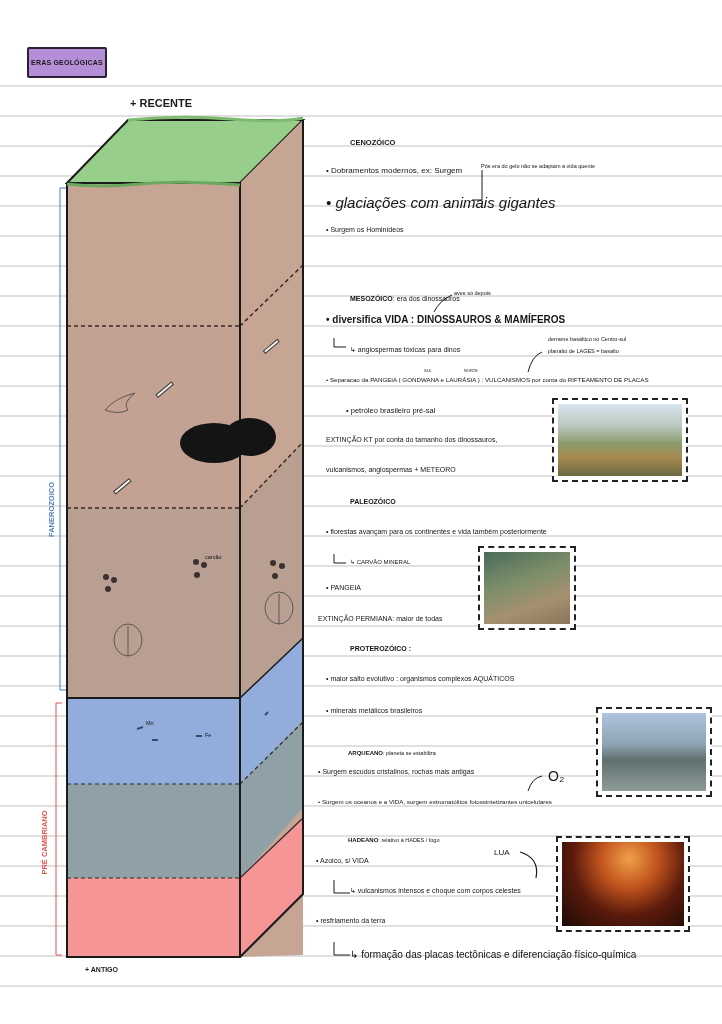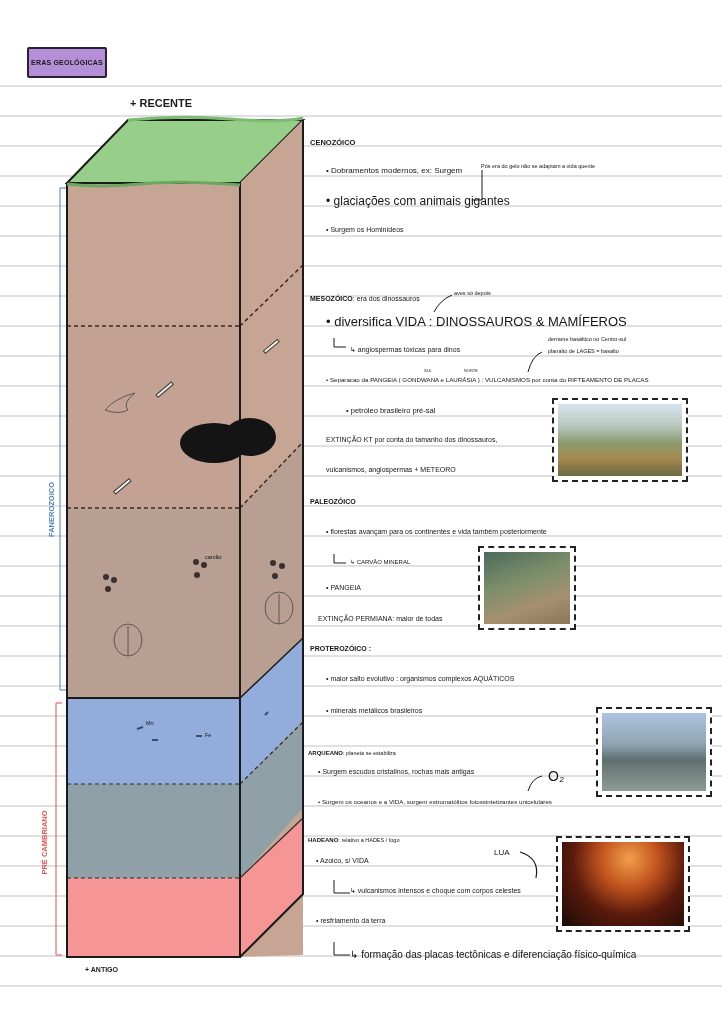--- a/index.html
+++ b/index.html
@@ -13,21 +13,21 @@
   .rl { position:absolute; left:0; width:722px; height:2px; background:#e0e0e0; }
   .title-box {
     position:absolute; left:27px; top:47px; width:76px; height:27px;
     background:#b48fd8; border:2px solid #2a1f33; border-radius:2px;
     font-size:7px; font-weight:bold; letter-spacing:0.2px;
     display:flex; align-items:center; justify-content:center; color:#1a1a1a;
   }
   .label { position:absolute; font-size:11px; font-weight:bold; white-space:nowrap; }
   .note { position:absolute; font-size:8px; white-space:nowrap; color:#151515; }
   .note.small { font-size:5.5px; }
-  .note.heading { font-weight:bold; font-size:7.5px; text-transform:uppercase; }
+  .note.heading { font-weight:bold; font-size:7.5px; text-transform:uppercase;margin-left:40px; }
   svg { position:absolute; left:0; top:0; }
   .photo {
     position:absolute; border:2px dashed #222; padding:4px; background:#fff;
   }
   .photo .img { width:100%; height:100%; }
   .side-label {
     position:absolute; transform:rotate(-90deg); transform-origin:center center;
     font-size:7.5px; font-weight:bold; white-space:nowrap;
   }
 </style>
@@ -164,28 +164,28 @@
 <div class="side-label" style="left:24px; top:505px; color:#4d7fbf;">FANEROZOICO</div>
 <div class="side-label" style="left:12px; top:838px; color:#e2524f;">PRÉ CAMBRIANO</div>
 
 <div class="note small" style="left:205px; top:554px;">carvão</div>
 <div class="note small" style="left:146px; top:720px;">Mn</div>
 <div class="note small" style="left:205px; top:732px;">Fe</div>
 
 <div class="note heading" style="left:310px; top:138px;">CENOZÓICO</div>
 <div class="note" style="left:326px; top:166px;">• Dobramentos modernos, ex: Surgem</div>
 <div class="note small" style="left:481px; top:163px;">Pós era do gelo não se adaptam a vida quente</div>
-<div class="note" style="left:326px; top:194px; font-size:12px;">• glaciações com animais gigantes</div>
+<div class="note" style="left:326px; top:194px; font-size:15px;font-style:italic;">• glaciações com animais gigantes</div>
 <div class="note" style="left:326px; top:226px; font-size:7px;">• Surgem os Hominídeos</div>
 
 <div style="position:absolute; left:310px; top:287px; white-space:nowrap;">
   <span class="note heading" style="position:static; font-size:7px;">MESOZÓICO</span><span class="note" style="position:static; font-size:7px;">: era dos dinossauros</span>
 </div>
 <div class="note small" style="left:454px; top:290px;">aves só depois</div>
-<div class="note" style="left:326px; top:314px; font-size:13px;">• diversifica VIDA : DINOSSAUROS &amp; MAMÍFEROS</div>
+<div class="note" style="left:326px; top:314px; font-size:10px;font-weight:bold;">• diversifica VIDA : DINOSSAUROS &amp; MAMÍFEROS</div>
 <div class="note" style="left:350px; top:346px; font-size:7px;">↳ angiospermas tóxicas para dinos</div>
 <div class="note small" style="left:548px; top:336px;">derrame basáltico no Centro-sul</div>
 <div class="note small" style="left:548px; top:348px;">planalto de LAGES = basalto</div>
 <div class="note small" style="left:424px; top:368px; font-size:4px;">SUL</div>
 <div class="note small" style="left:464px; top:368px; font-size:4px;">NORTE</div>
 <div class="note" style="left:326px; top:376px; font-size:6.2px;">• Separacao da PANGEIA ( GONDWANA e LAURÁSIA ) : VULCANISMOS por conta do RIFTEAMENTO DE PLACAS</div>
 <div class="note" style="left:326px; top:406px; font-size:7.5px;margin-left:20px;">• petróleo brasileiro pré-sal</div>
 <div class="note" style="left:326px; top:436px; font-size:7px;">EXTINÇÃO KT por conta do tamanho dos dinossauros,</div>
 <div class="note" style="left:326px; top:466px; font-size:7px;">vulcanismos, angiospermas + METEORO</div>
 

